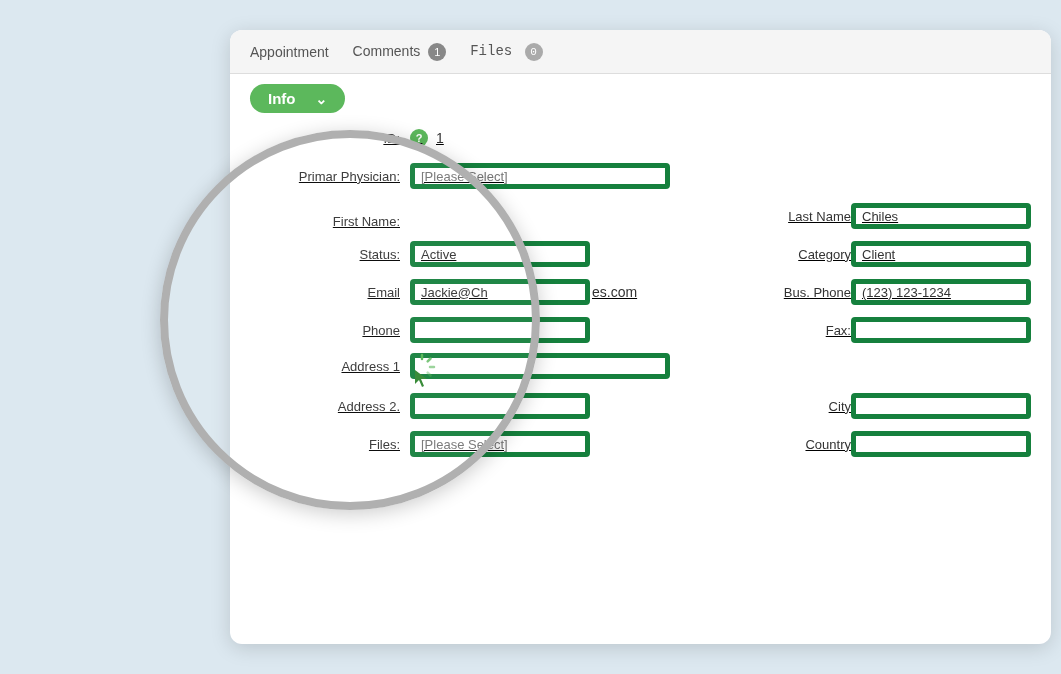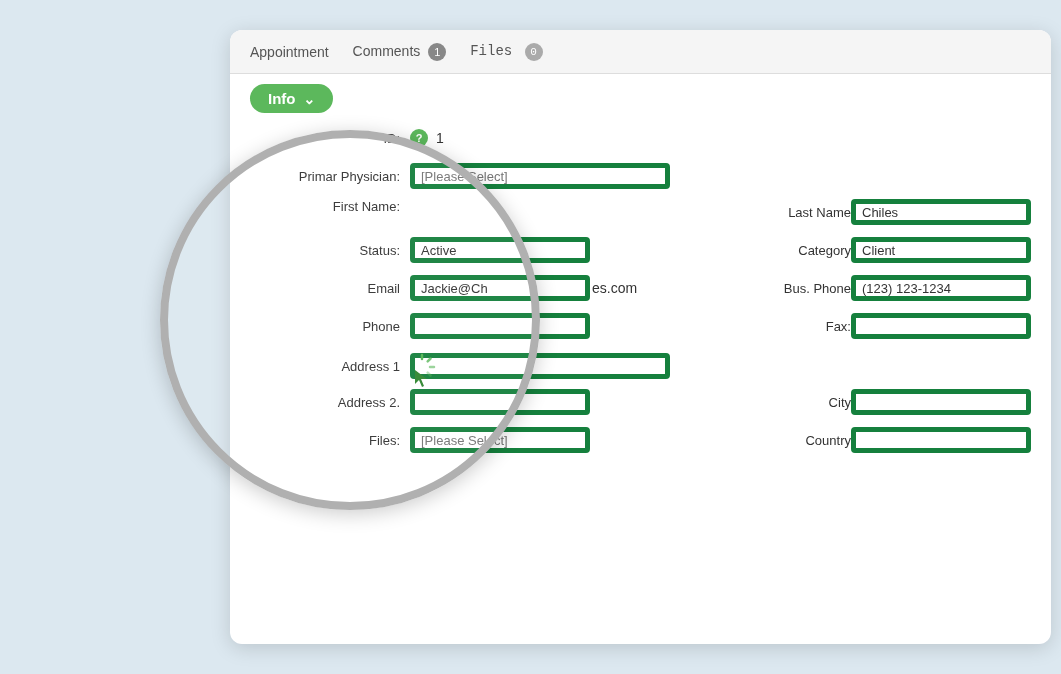--- a/index.html
+++ b/index.html
@@ -52,40 +52,41 @@
       height: 18px;
       text-align: center;
       line-height: 18px;
       margin-left: 4px;
     }
 
     
     .info-btn {
       display: inline-flex;
       align-items: center;
-      gap: 8px;
+      gap: 20px;
       background: #5cb85c;
       color: #fff;
       border-radius: 20px;
       padding: 6px 18px;
       font-size: 15px;
       font-weight: 600;
       cursor: pointer;
       border: none;
       margin: 10px 20px 0 20px;
     }
     .info-btn .chevron {
       font-size: 14px;
     }
 
     
     .form-area {
       padding: 10px 20px 10px 20px;
       overflow-y: auto;
       height: calc(100% - 110px);
+      text-decoration: underline;
     }
 
     .form-row {
       display: flex;
       align-items: center;
       margin-bottom: 8px;
       min-height: 30px;
     }
 
     .form-label {
@@ -156,21 +157,21 @@
       left: 160px;
       pointer-events: none;
       overflow: hidden;
       background: rgba(255,255,255,0.05);
       box-shadow: 0 4px 20px rgba(0,0,0,0.2);
       z-index: 100;
     }
 
     .two-col-row {
       display: flex;
-      align-items: flex-start;
+      align-items: flex-end;
       gap: 5px;
     }
 
     .left-col {
       display: flex;
       align-items: center;
       flex: 1;
     }
 
     .right-col {

